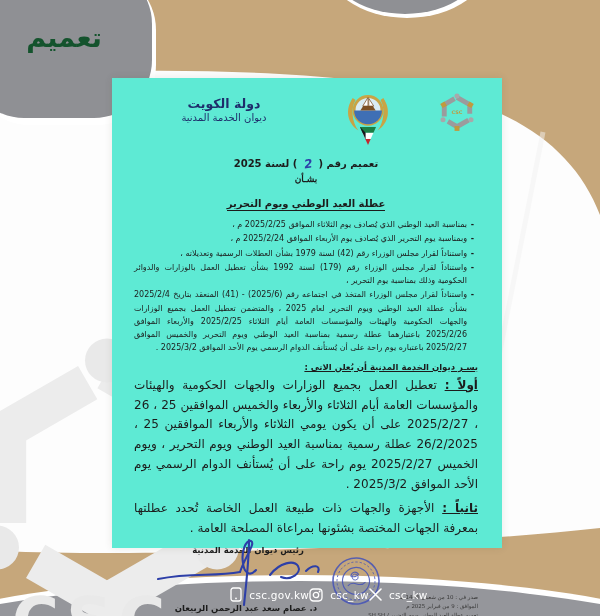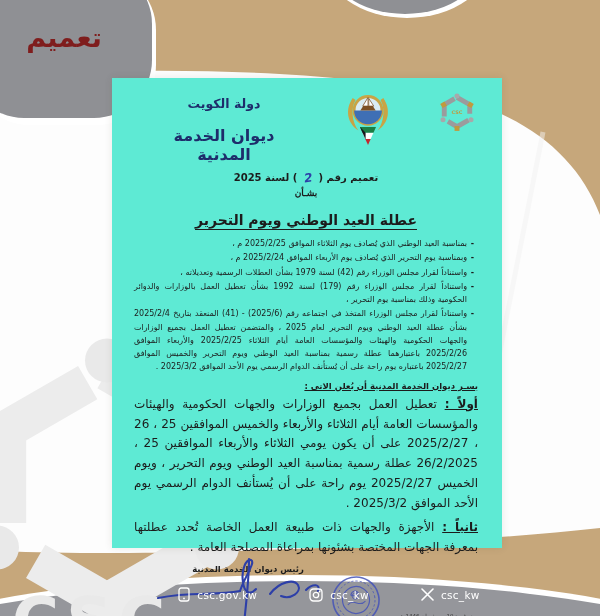--- a/index.html
+++ b/index.html
@@ -5,56 +5,56 @@
   html,body{margin:0;padding:0;background:#777;}
   .stage{position:relative;width:600px;height:616px;overflow:hidden;
          font-family:"DejaVu Sans",sans-serif;background:var(--tan,#c6a77b);}
   .bg{position:absolute;inset:0;z-index:0;}
   
   .watermark{position:absolute;left:-58px;top:322px;z-index:1;width:330px;pointer-events:none;}
   .watermark .wm-text{font-weight:bold;font-size:64px;color:#e9e9e9;letter-spacing:6px;
                       margin-top:-72px;margin-left:70px;font-family:"DejaVu Sans",sans-serif;}
   
   .badge-label{position:absolute;left:6px;top:22px;width:116px;text-align:center;z-index:3;
-               color:#7f1d1d;font-weight:bold;font-size:27px;direction:rtl;}
+               color:#14532d;font-weight:bold;font-size:27px;direction:rtl;}
   
   .page{position:absolute;left:112px;top:78px;width:390px;height:470px;z-index:2;
         background:#5eead4;box-shadow:0 0 8px rgba(60,50,30,.10);
         padding:12px 24px 8px 22px;box-sizing:border-box;direction:rtl;
         display:flex;flex-direction:column;color:var(--text,#1c1c1c);}
   .letterhead{display:flex;justify-content:space-between;align-items:flex-start;margin-bottom:4px;}
   .lh-titles{width:152px;text-align:center;color:var(--navy,#1e2d6b);margin-top:6px;margin-left:14px;}
   .lh-state{font-size:12.5px;font-weight:bold;}
-  .lh-bureau{font-size:16px;font-weight:bold;margin-top:15px;letter-spacing:.5px;}
+  .lh-bureau{font-size:10px;font-weight:normal;margin-top:1px;letter-spacing:.5px;}
   .doc-title{text-align:center;margin:2px 0 5px;}
   .t1{font-size:10px;font-weight:bold;}
   .hand{color:var(--ink-blue,#2d3fa8);font-size:12px;font-style:italic;display:inline-block;
         transform:rotate(-8deg) translateY(1px);padding:0 3px;}
   .t2{font-size:9px;font-weight:bold;margin-top:4px;font-family:Liberation Serif, serif;}
-  .t3{font-size:14px;font-weight:bold;margin-top:14px;display:inline-block;
+  .t3{font-size:10px;font-weight:bold;margin-top:14px;display:inline-block;
       border-bottom:1px solid #1c1c1c;padding-bottom:1px;}
   .bullets{margin-top:2px;}
   .bullet{display:flex;font-size:8px;line-height:1.66;margin-bottom:1px;}
   .bullet .dash{width:11px;flex:0 0 11px;text-align:center;font-weight:bold;}
   .bullet .bt{flex:1;text-align:justify;}
   .announce{font-size:8.5px;font-weight:bold;margin:6px 0 4px;text-decoration:underline;}
   .item{font-size:12px;line-height:1.66;text-align:justify;margin-bottom:4px;}
   .ilabel{font-weight:bold;text-decoration:underline;}
   .sig-area{position:relative;margin-top:auto;height:98px;direction:rtl;}
   .sig-title{position:absolute;left:28px;top:2px;width:172px;text-align:center;
              font-size:8.5px;font-weight:bold;}
   .sig-svg{position:absolute;left:16px;top:-6px;width:202px;height:72px;}
   .sig-name{position:absolute;left:16px;top:60px;width:192px;text-align:center;
             font-size:8.5px;font-weight:bold;}
   .stamp{position:absolute;left:196px;top:12px;width:52px;height:52px;transform:rotate(-12deg);opacity:.85;}
   .issue-info{position:absolute;right:0;top:50px;font-size:5.5px;line-height:1.6;
               color:#3a3a3a;text-align:right;}
   
   .footer{position:absolute;left:0;right:0;top:587px;z-index:3;display:flex;
-          justify-content:center;gap:52px;padding-left:58px;direction:ltr;}
+          justify-content:center;padding-left:58px;direction:ltr;}
   .flink{display:flex;align-items:center;gap:7px;color:#fff;font-size:10.5px;
          font-family:"DejaVu Sans",sans-serif;letter-spacing:.3px;cursor:pointer;}
   .flink svg{display:block;}
 </style>
 </head>
 <body>
 
 <div class="stage">
 
   <svg class="bg" viewBox="0 0 600 616" aria-hidden="true">

